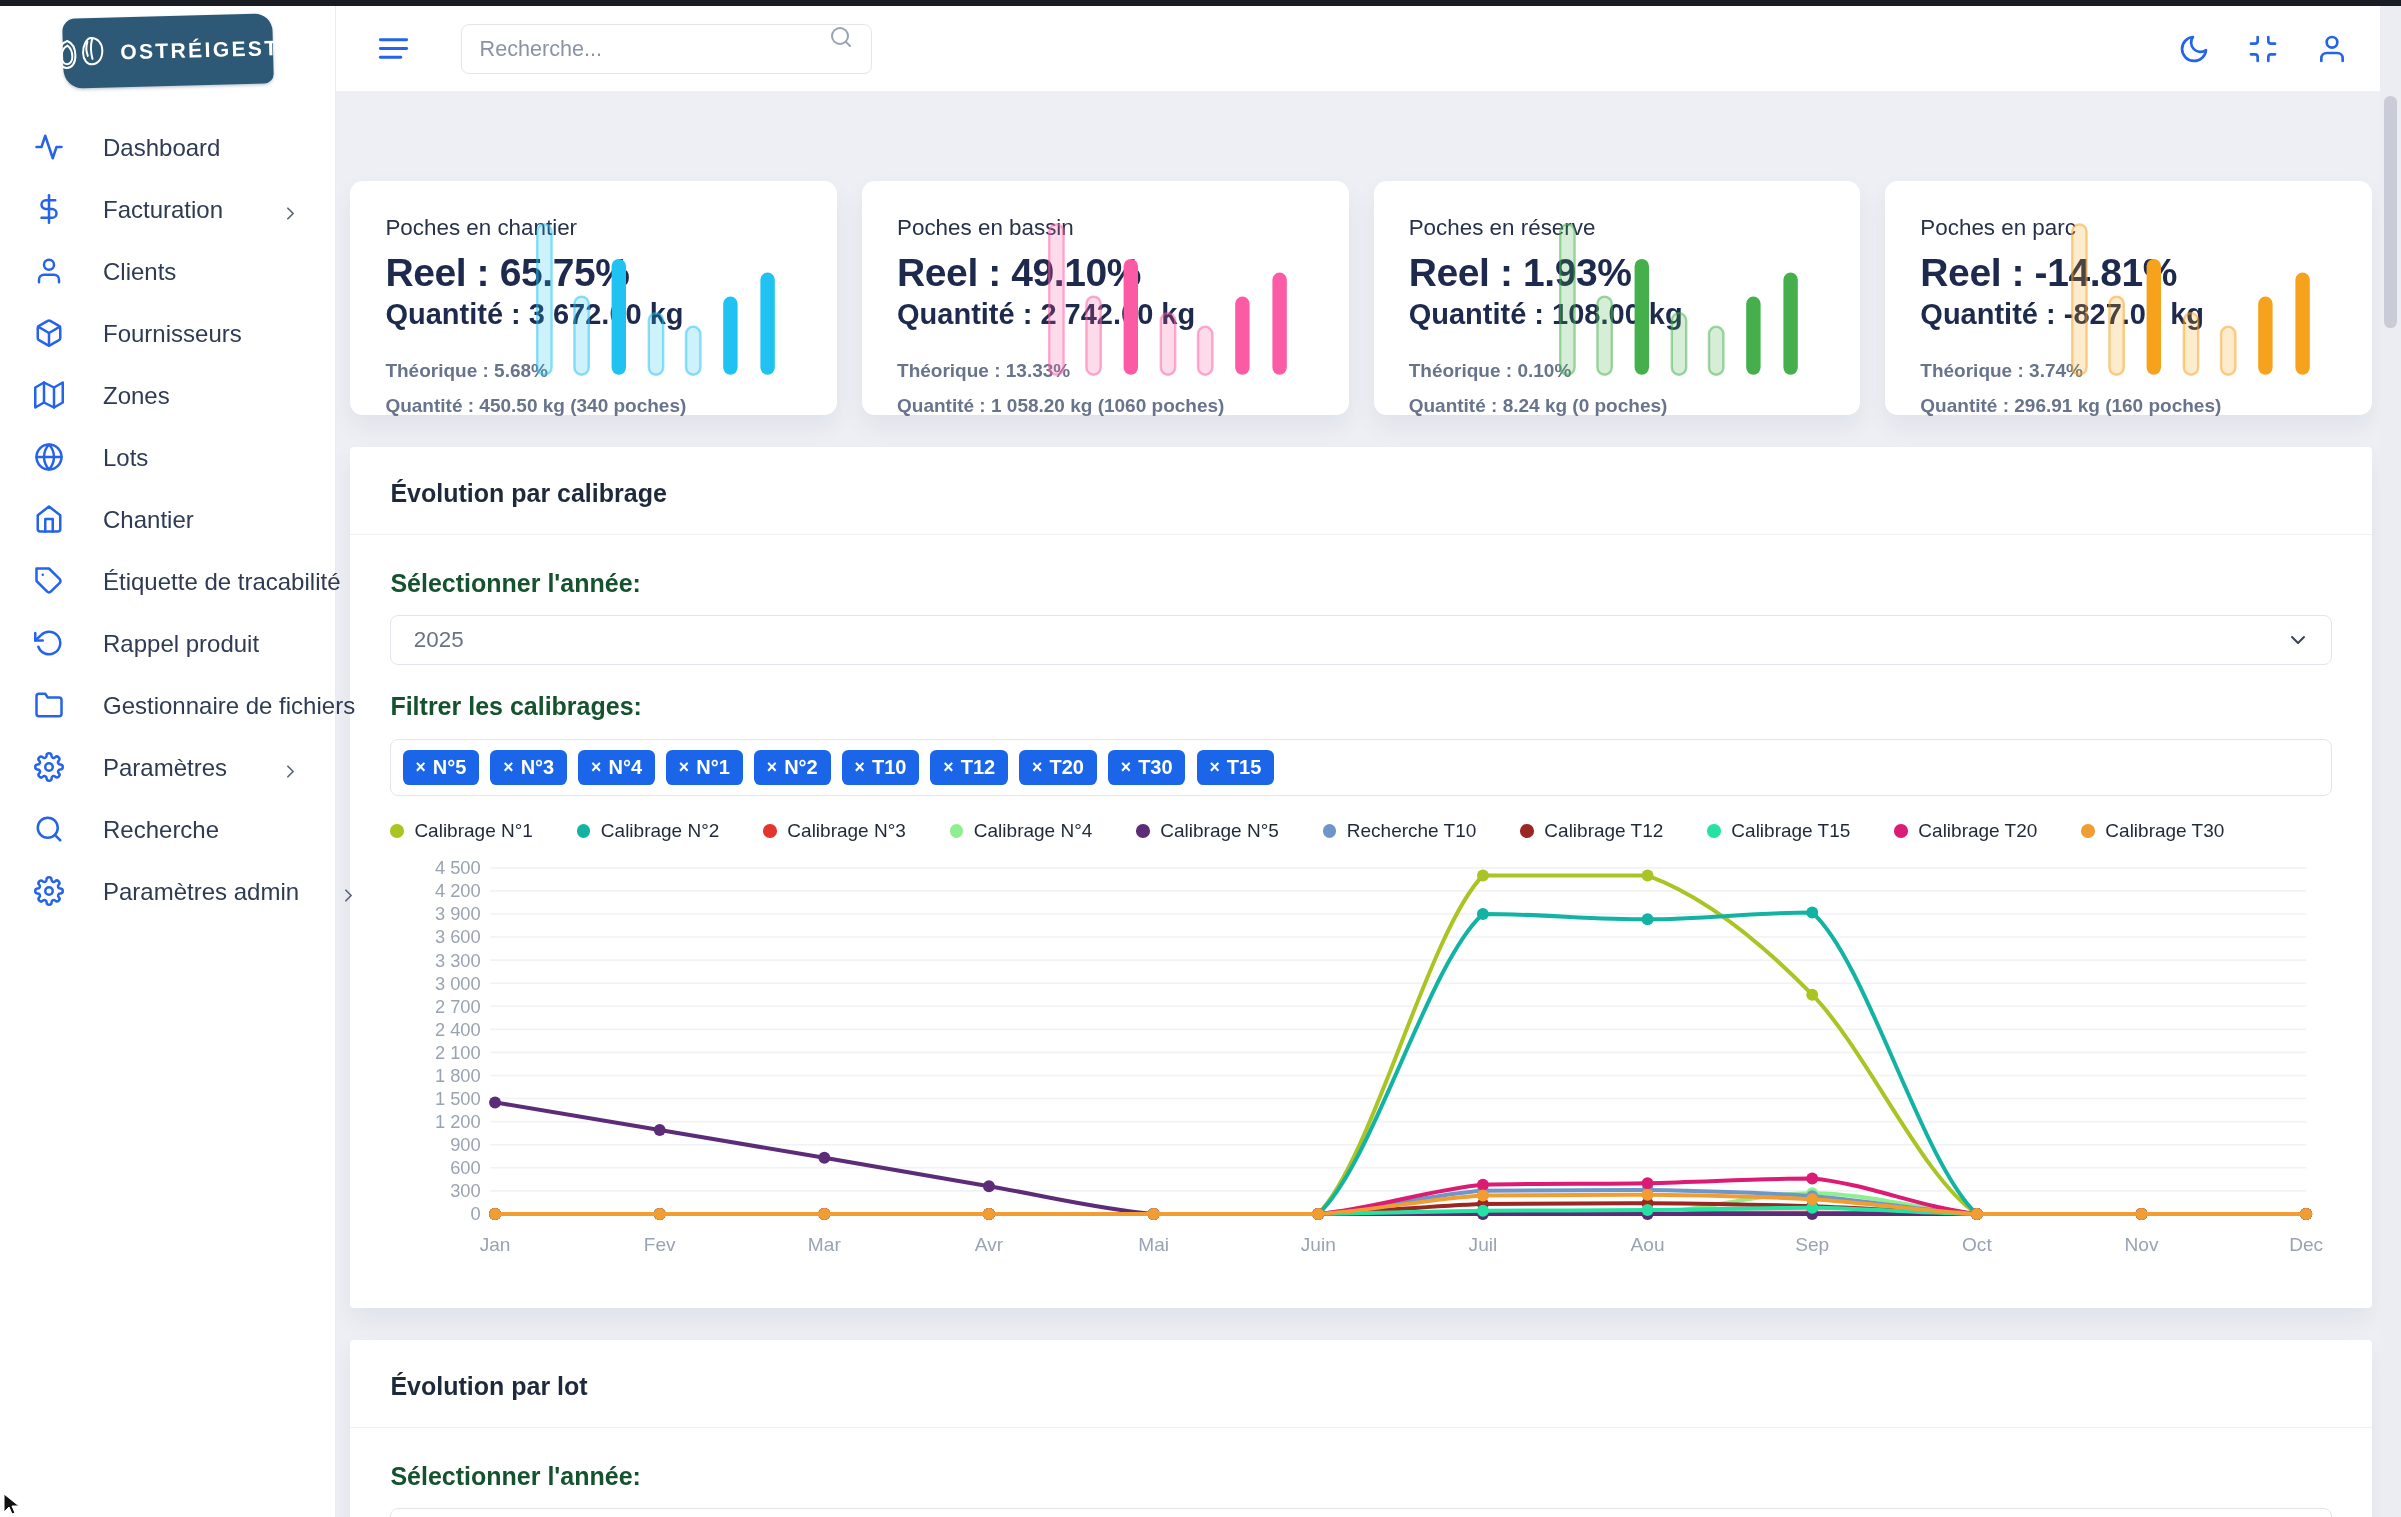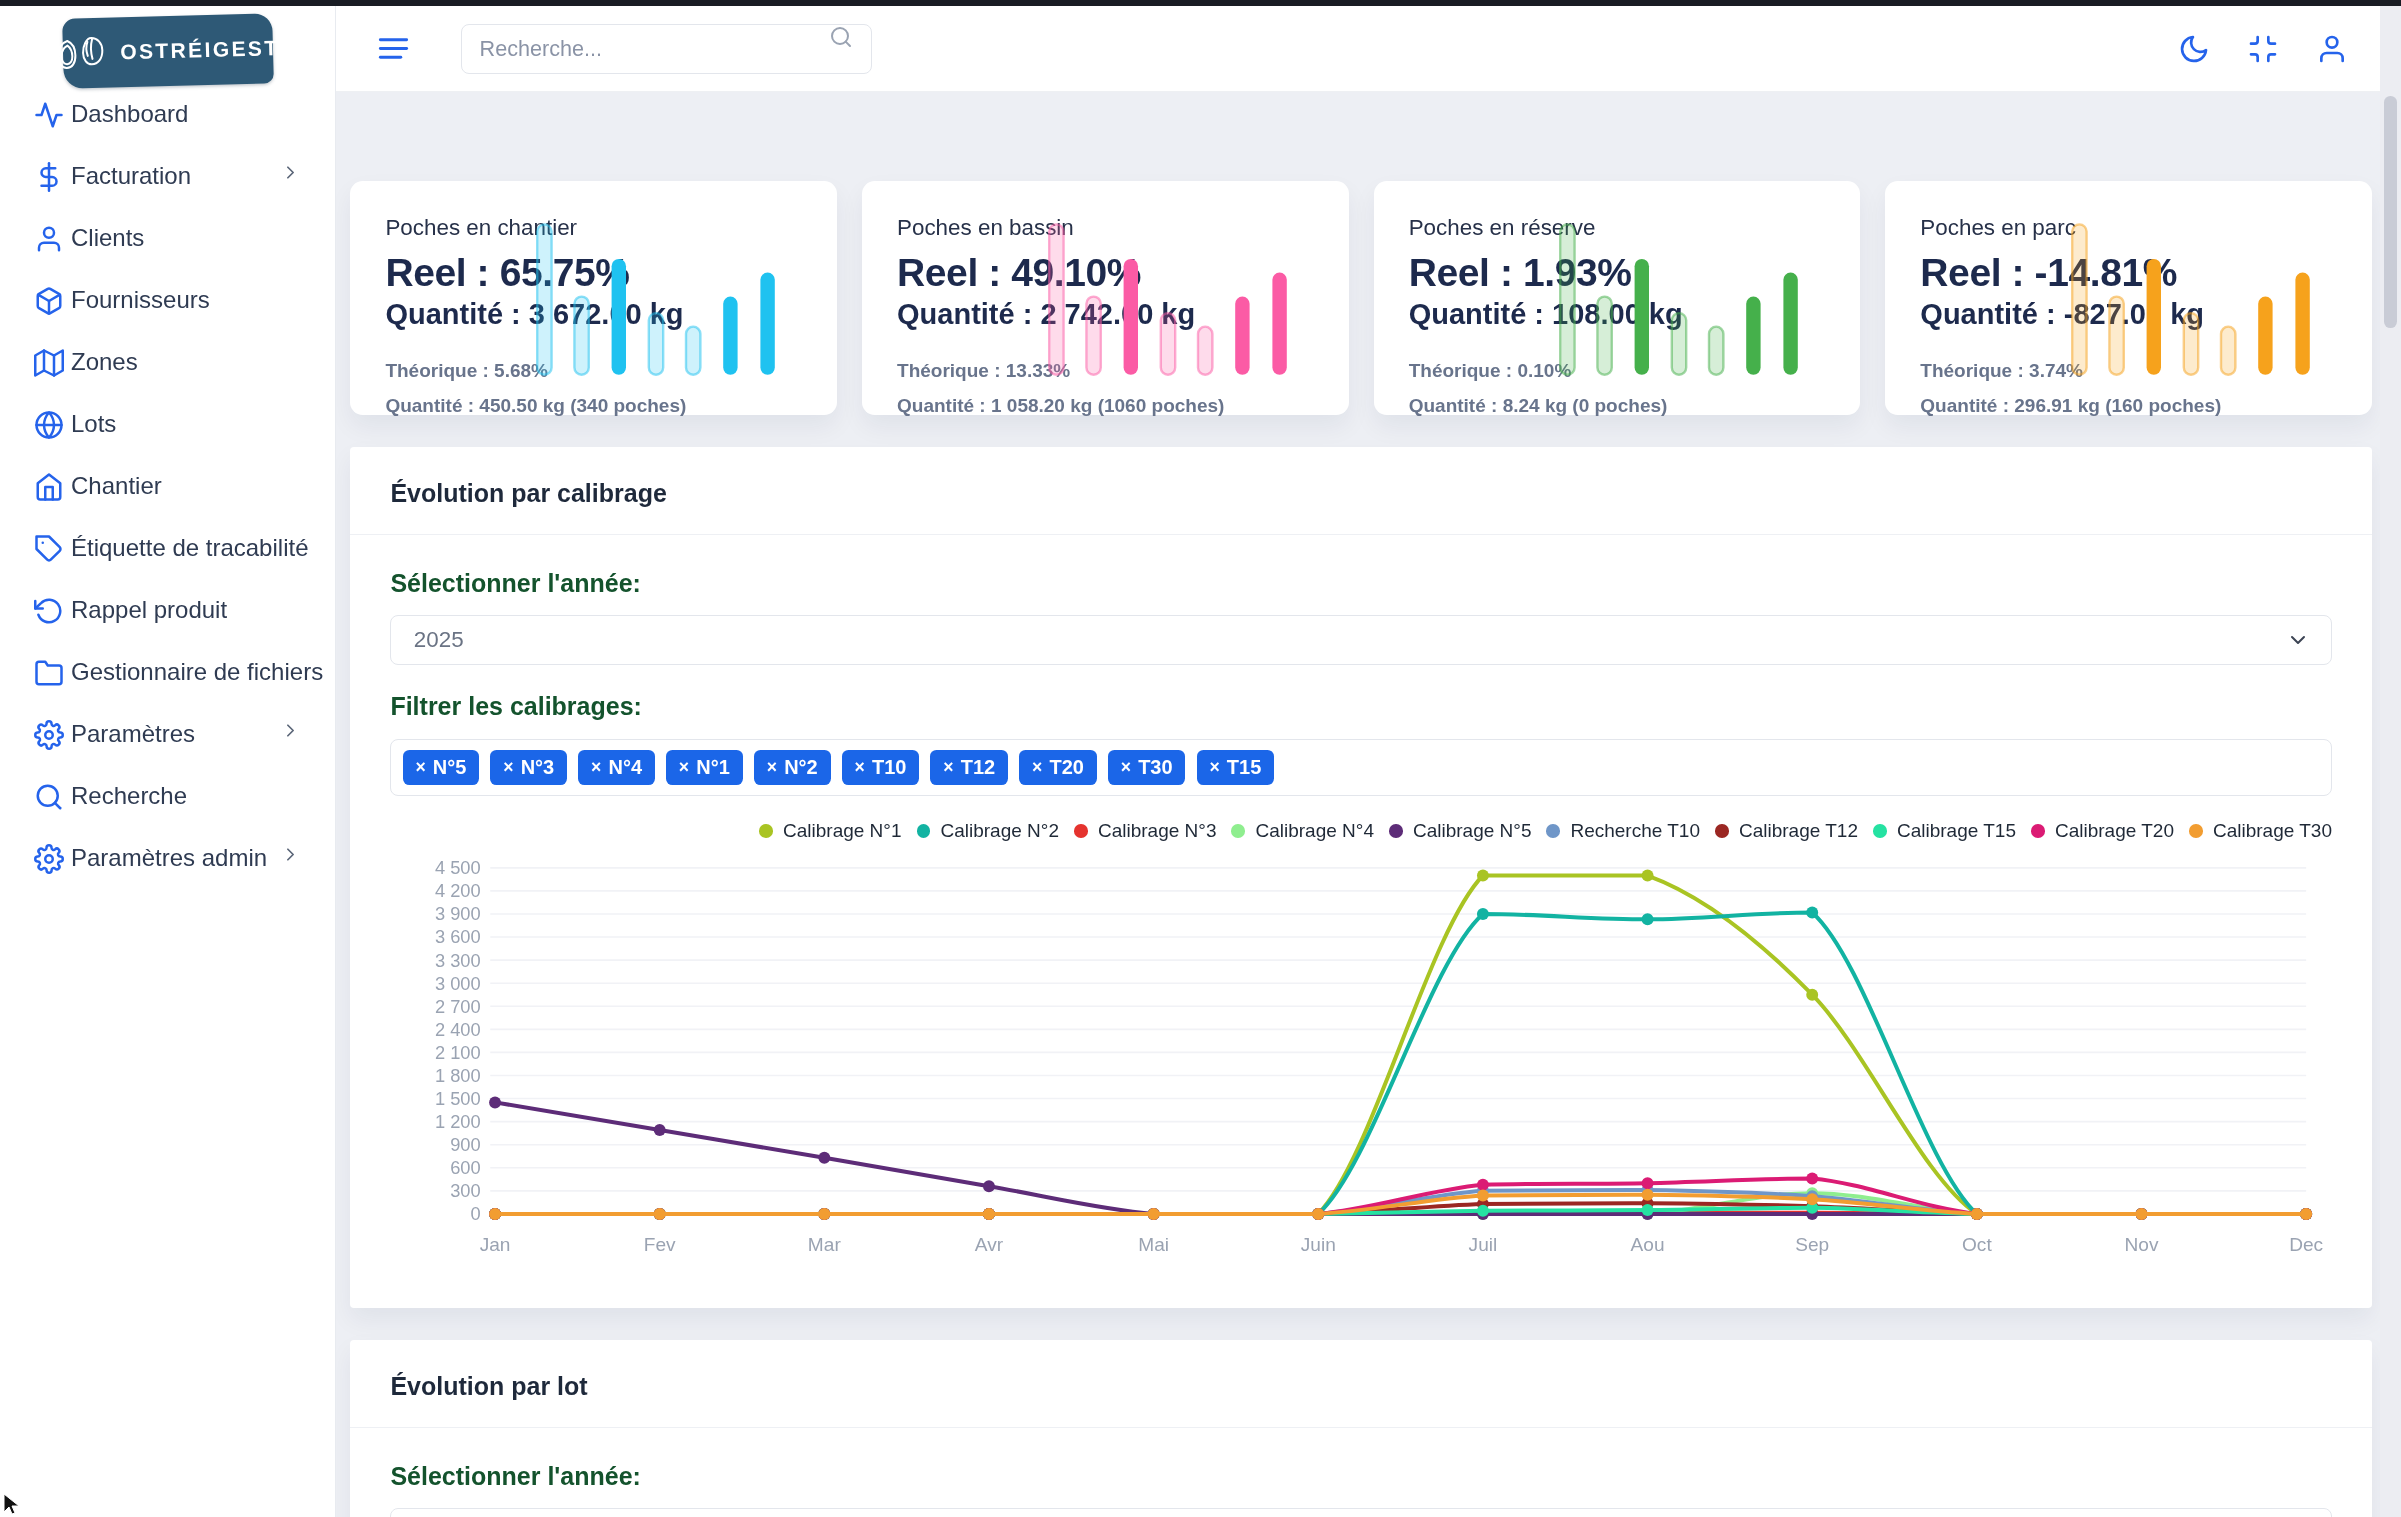--- a/index.html
+++ b/index.html
@@ -6,21 +6,21 @@
   html,body{width:2401px;height:1518px}
   body{font-family:"Liberation Sans",sans-serif;background:#edeff4;overflow:hidden;position:relative}
   #top-strip{position:absolute;left:0;top:0;width:2401px;height:6.4px;background:#191c23;z-index:40}
   
   #sidebar{position:absolute;left:0;top:6.4px;width:336px;bottom:0;background:#ffffff;border-right:0.8px solid #e8ebf0;z-index:30}
   .logo-wrap{height:90px;display:flex;align-items:center;justify-content:center}
   .logo-blob{width:210px;height:70px;background:#2e5976;border-radius:12.8px 17.6px 9.6px 19px;transform:rotate(-1.5deg);display:flex;align-items:center;justify-content:center;gap:12.8px;color:#fff;box-shadow:0 1.6px 3.2px rgba(20,40,60,.25)}
   .logo-oysters svg{width:51px;height:37px;display:block}
   .logo-text{font-size:21px;font-weight:bold;letter-spacing:2.4px}
   nav{display:block;padding-top:3.2px}
-  .side-item{height:62px;display:flex;align-items:flex-start;gap:7px;padding:0 34px;color:#2f3b52;font-size:24px;cursor:pointer;text-decoration:none}
+  .side-item{height:62px;display:flex;align-items:flex-end;gap:39px;padding:0 34px;color:#2f3b52;font-size:24px;cursor:pointer;text-decoration:none}
   .side-icon{width:30px;height:30px;color:#2563eb;flex:0 0 auto}
   .side-icon svg{width:30px;height:30px;display:block}
   .side-label{white-space:nowrap}
   .side-chevron{margin-left:auto;color:#5b6activa78;color:#5b6678;width:21px;height:21px}
   .side-chevron svg{width:21px;height:21px;display:block}
   
   #topbar{position:absolute;left:336px;top:6.4px;right:21px;height:86px;background:#fff;display:flex;align-items:center;padding:0 32px 0 40px;border-bottom:0.8px solid #eef0f3;z-index:20}
   .hamburger{width:35px;height:35px;color:#2563eb;background:none;border:none;cursor:pointer;padding:0}
   .hamburger svg{width:35px;height:35px}
   .search-wrap{margin-left:50px;width:411px;height:50px;border:1.6px solid #e3e6ec;border-radius:8px;display:flex;padding:0 17.6px;background:#fff}
@@ -45,21 +45,21 @@
   .section-card{background:#fff;border-radius:4px;margin:32px 8px 0 14.4px;box-shadow:0 11.2px 24px rgba(23,32,66,.06);overflow:hidden}
   .section-head{padding:32px 40px 25.6px;font-size:25px;font-weight:bold;color:#1e293b;border-bottom:1.6px solid #eef0f4}
   .section-body{padding:34px 40px 22.4px}
   .field-label{font-size:25px;font-weight:bold;color:#14532d;margin-bottom:17.6px}
   .select-box{height:50px;border:1.6px solid #e3e6ec;border-radius:8px;display:flex;align-items:center;padding:0 22.4px;font-size:22.4px;color:#6a7384;position:relative;cursor:pointer;background:#fff;margin-bottom:27px}
   .select-chevron{position:absolute;right:21px;top:50%;transform:translateY(-50%);width:24px;height:24px;color:#3c4454}
   .select-chevron svg{width:24px;height:24px;display:block}
   .tags-box{border:1.6px solid #e3e6ec;border-radius:8px;padding:10.4px 11.2px;display:flex;gap:11.2px;flex-wrap:wrap;min-height:56px}
   .tag{background:#1b66e8;color:#fff;border-radius:6.4px;padding:7.2px 12.8px;font-size:20px;font-weight:bold;display:inline-flex;align-items:center;gap:7.2px;cursor:pointer;line-height:1}
   .tag .tag-x{font-size:17.6px;position:relative;top:0.8px}
-  .legend{display:flex;justify-content:flex-end;align-items:center;gap:15px;margin:24px 0 3.2px;flex-wrap:wrap}
+  .legend{display:flex;justify-content:flex-start;align-items:center;gap:44px;margin:24px 0 3.2px;flex-wrap:wrap}
   .legend-item{display:flex;align-items:center;gap:10.4px;font-size:19px;color:#1f2937;cursor:pointer}
   .legend-dot{width:13.6px;height:13.6px;border-radius:50%;flex:0 0 auto}
   .chart-svg{display:block;width:100%;height:439px;margin-top:4.8px}
   
   #scroll-track{position:absolute;right:0;top:6.4px;width:21px;bottom:0;background:#ecedf2;z-index:50}
   #scroll-thumb{position:absolute;left:4px;top:90px;width:12.8px;height:232px;border-radius:6.4px;background:#c9ccd6}
   #cursor{position:absolute;left:0;bottom:1.6px;z-index:60;width:24px;height:24px}
 </style>
 </head>
 <body>

